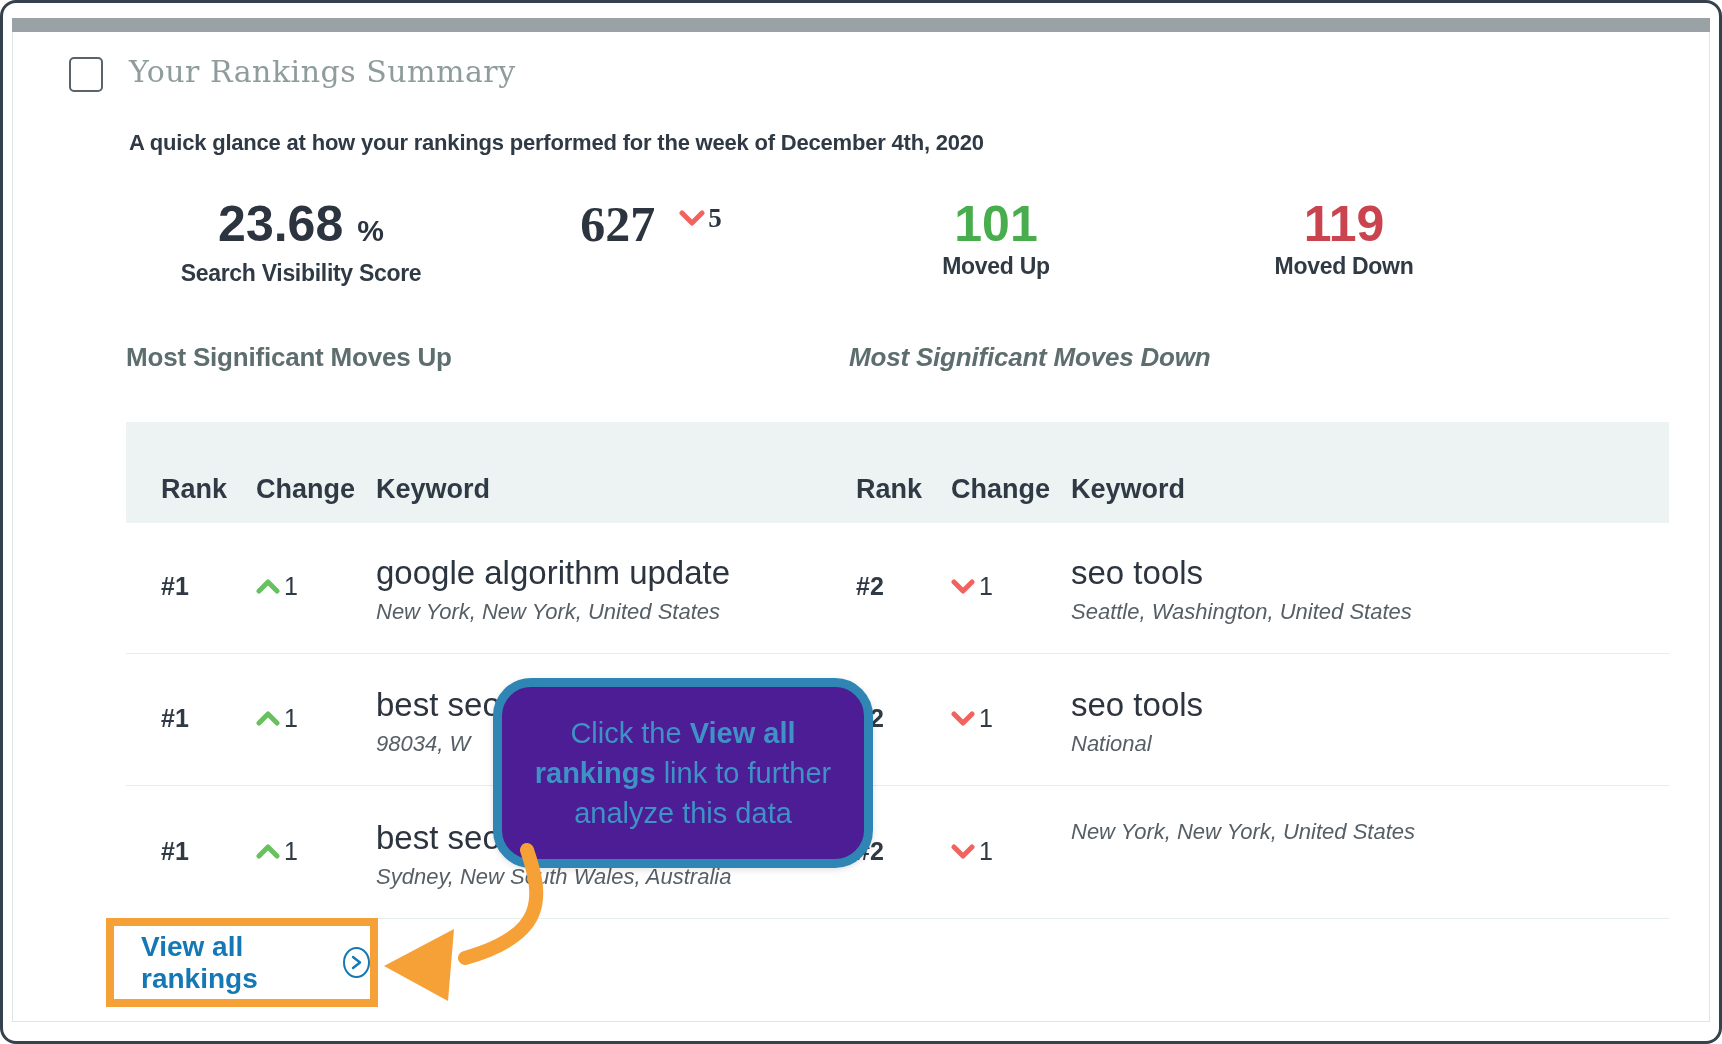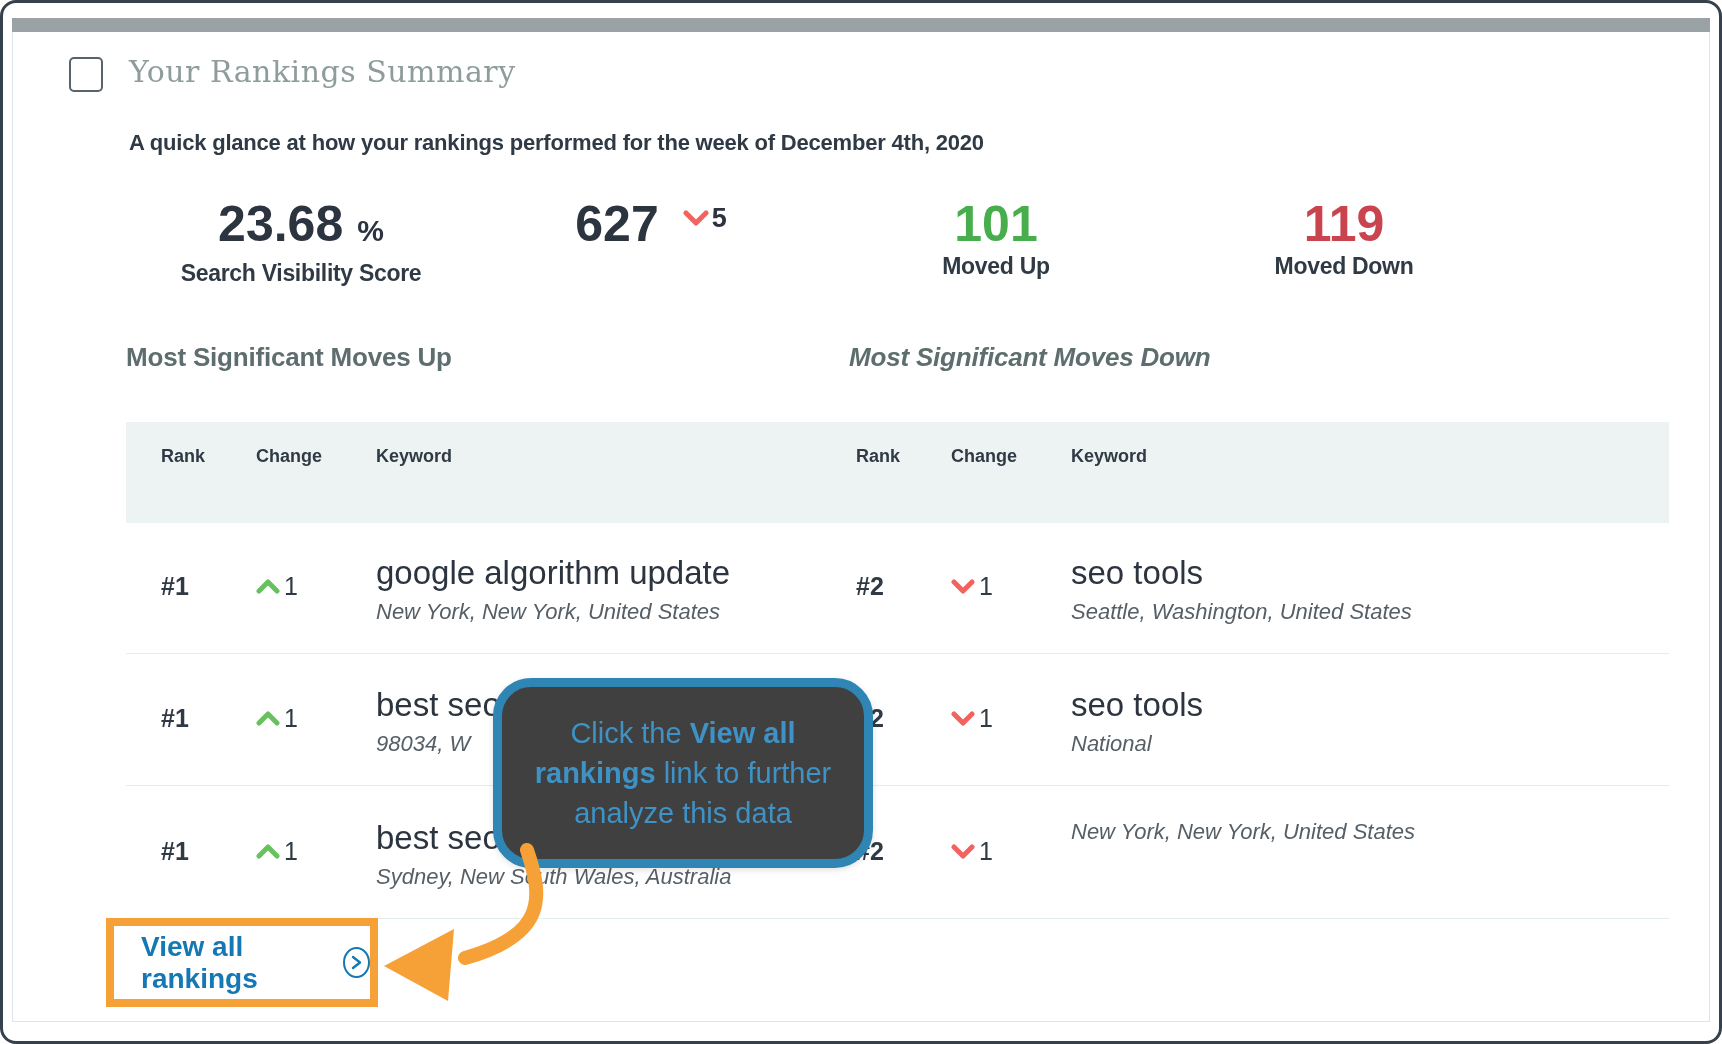--- a/index.html
+++ b/index.html
@@ -49,36 +49,36 @@
   .section-title{
     position:absolute; top:310px; font-size:26px; font-weight:700; color:#5e6d6d; letter-spacing:-0.2px;
   }
   .section-title.left{ left:113px;text-align:right; }
   .section-title.right{ left:836px;font-style:italic; }
 
   
   .band{
     position:absolute; left:113px; top:390px; width:1543px; height:101px; background:#edf3f2;
   }
-  .col-head{ position:absolute; top:414px; font-size:18px; font-weight:700; color:#2f3a45; }
+  .col-head{ position:absolute; top:442px; font-size:27px; font-weight:700; color:#2f3a45; }
 
   
   .cell{ position:absolute; }
   .rank{ font-size:25px; font-weight:700; color:#2f3a45; }
   .change{ display:flex; align-items:center; gap:4px; font-size:25px; color:#2f3a45; }
   .kw-name{ font-size:33px; color:#2c3440; margin-bottom:7px; }
   .kw-loc{ font-size:22px; color:#565f66; font-style:italic; }
   .divider{ position:absolute; left:113px; width:1543px; height:1px; background:#e3eeee; }
 
   .chev{ display:block; }
 
   
   .callout{
     position:absolute; left:480px; top:646px; width:380px; height:190px; z-index:50;
-    background:#404040; border:9px solid #2f86b5; border-radius:38px;
+    background:#4c1d95; border:9px solid #2f86b5; border-radius:38px;
     display:flex; align-items:center; justify-content:center; text-align:center;
     box-shadow:0 2px 6px rgba(0,0,0,0.12);
   }
   .callout p{
     font-size:29px; line-height:40px; color:#3e92c5; font-weight:500; padding:0 14px;
   }
   .callout p strong{ font-weight:700; }
 
   
   .arrow-svg{ position:absolute; left:0; top:0; width:1697px; height:990px; z-index:60; pointer-events:none; }
@@ -110,21 +110,21 @@
     <div class="subtitle">A quick glance at how your rankings performed for the week of December 4th, 2020</div>
 
     <div class="stat" style="left:88px;">
       <div class="stat-number">
           <span>23.68</span>
           <span class="pct">%</span>
         </div>
       <div class="stat-label">Search Visibility Score</div>
     </div>
 
-    <div class="stat" style="left:438px;">
+    <div class="stat" style="left:438px;font-family:Liberation Serif, serif;">
       <div class="stat-number">
         <span>627</span>
         <span class="stat-change">
           <svg class="chev" width="26" height="18" viewBox="0 0 26 18">
               <polyline points="3,4 13,14 23,4" fill="none" stroke="#f26360" stroke-width="5" stroke-linecap="round" stroke-linejoin="round"></polyline>
             </svg>
           <span>5</span>
         </span>
       </div>
     </div>

